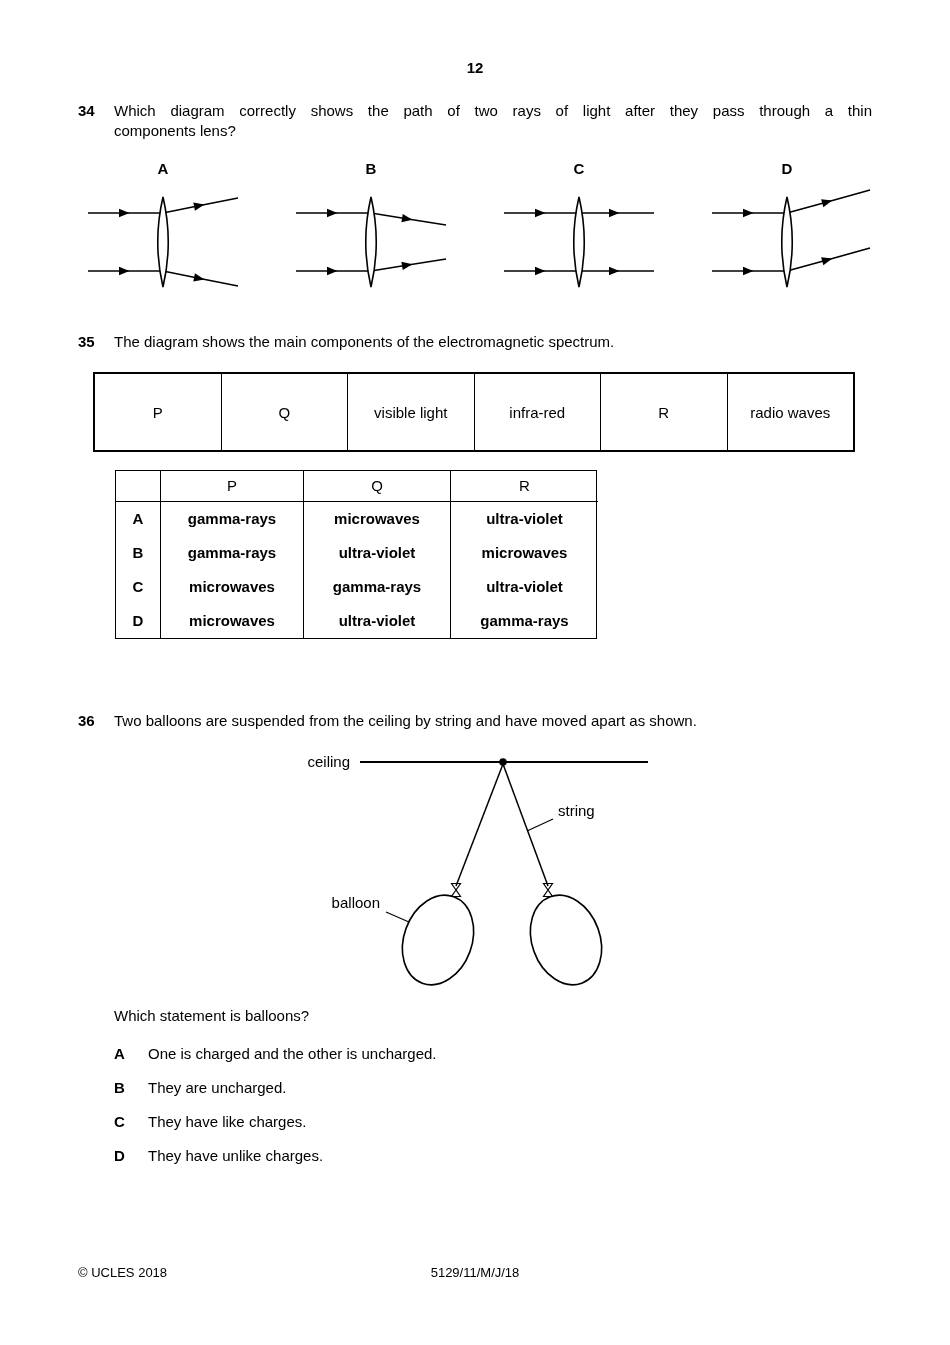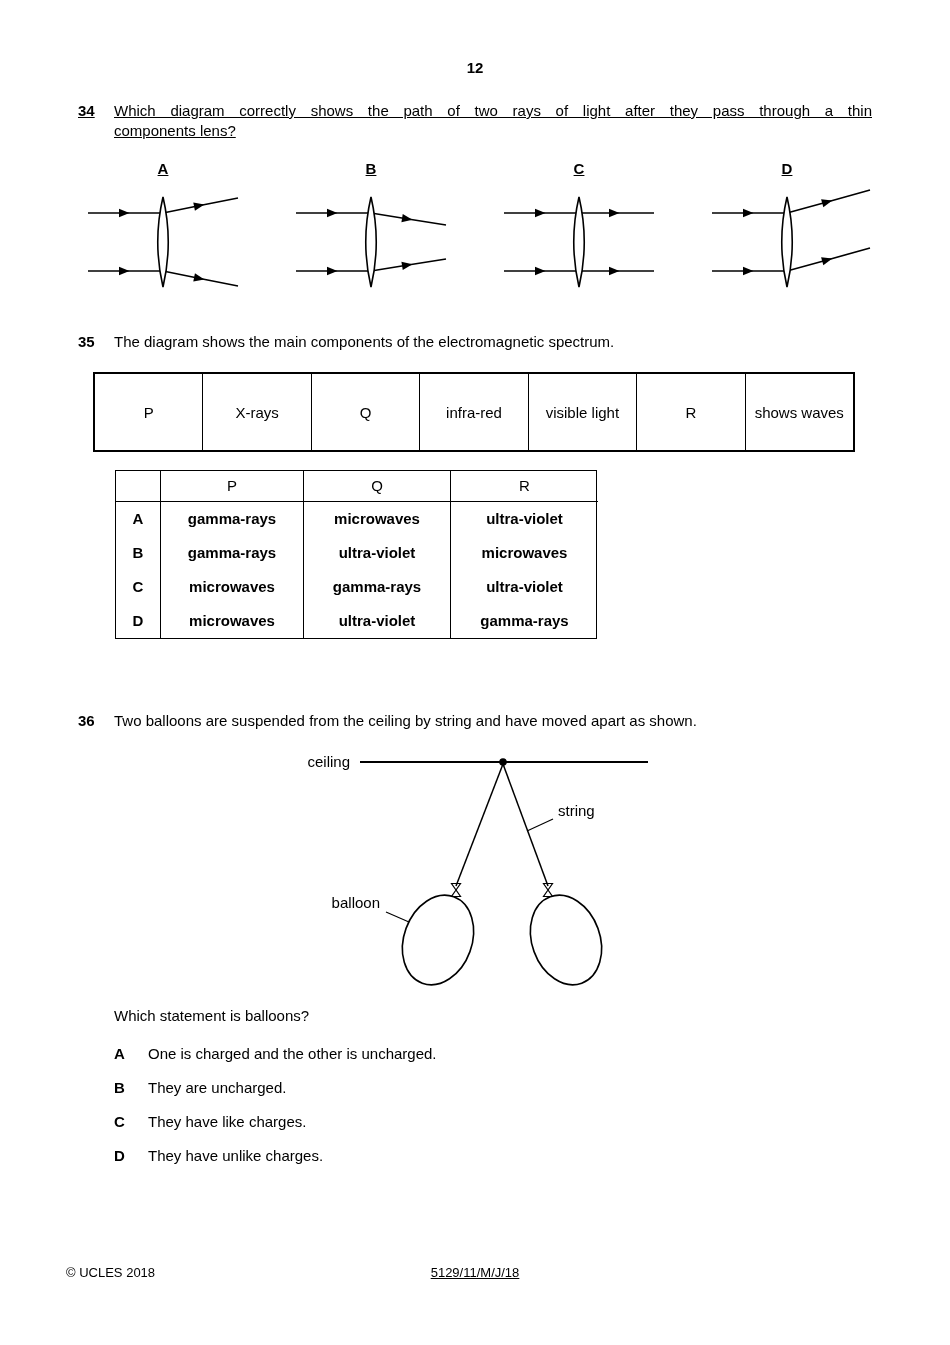--- a/index.html
+++ b/index.html
@@ -11,21 +11,21 @@
     font-family:"Liberation Sans", sans-serif;
     font-size:15px; color:#000;
     overflow:hidden;
     margin:0 auto;
   }
   .page-number {
     position:absolute; top:59px; left:0; width:100%;
     text-align:center; font-weight:bold;
   }
   .question { position:absolute; left:78px; width:794px; }
-  #q34 { top:101px;text-decoration:underline; }
+  #q34 { top:101px; }
   #q35 { top:332px; }
   #q36 { top:711px; }
   .q-head { display:flex; align-items:flex-start; }
   .q-num { flex:0 0 36px; font-weight:bold; line-height:20px; }
   .q-text { flex:1; line-height:20px; }
   .justify-line { text-align:justify; text-align-last:justify; }
 
   
   .lens-row { margin-top:18px; display:flex; justify-content:space-between; }
   .lens-option { width:170px; }
@@ -70,25 +70,25 @@
   .balloon-figure { display:block; margin:14px 0 0 207px; }
   .fig-label { font-size:15px; fill:#000; font-family:"Liberation Sans", sans-serif; }
 
   
   .options-list { margin-top:18px; }
   .option-row { display:flex; margin-bottom:14px; }
   .option-letter { flex:0 0 34px; margin-left:36px; font-weight:bold; line-height:20px; }
   .option-text { line-height:20px; }
 
   .footer-copyright {
-    position:absolute; top:1265px; left:66px; font-size:13px;text-align:right;
+    position:absolute; top:1265px; left:78px; font-size:13px;text-align:right;
   }
   .footer-code {
     position:absolute; top:1265px; left:0; width:100%;
-    text-align:center; font-size:13px;text-decoration:underline;
+    text-align:center; font-size:13px;
   }
   .ray { stroke:#000; stroke-width:1.6; fill:none; }
   .lens-shape { fill:#fff; stroke:#000; stroke-width:1.6; }
 </style>
 </head>
 <body>
 
 <svg width="0" height="0" style="position:absolute" aria-hidden="true">
   <defs>
     <marker id="arr" markerUnits="userSpaceOnUse" markerWidth="12" markerHeight="12" refX="7" refY="6" orient="auto">
@@ -160,26 +160,25 @@
   </div>
 
   <div class="question" id="q35">
     <div class="q-head">
       <div class="q-num">35</div>
       <div class="q-text">The diagram shows the main components of the electromagnetic spectrum.</div>
     </div>
 
     <div class="spectrum-table">
       <div class="spectrum-cell">P</div>
-      <div class="spectrum-cell">X-rays</div>
       <div class="spectrum-cell">Q</div>
+      <div class="spectrum-cell">visible light</div>
       <div class="spectrum-cell">infra-red</div>
-      <div class="spectrum-cell">visible light</div>
       <div class="spectrum-cell">R</div>
-      <div class="spectrum-cell">shows waves</div>
+      <div class="spectrum-cell">radio waves</div>
     </div>
 
 
     <div class="answer-table">
       <div class="at-cell at-head"></div>
       <div class="at-cell at-head">P</div>
       <div class="at-cell at-head">Q</div>
       <div class="at-cell at-head last">R</div>
 
       <div class="at-cell at-body at-letter">A</div>

